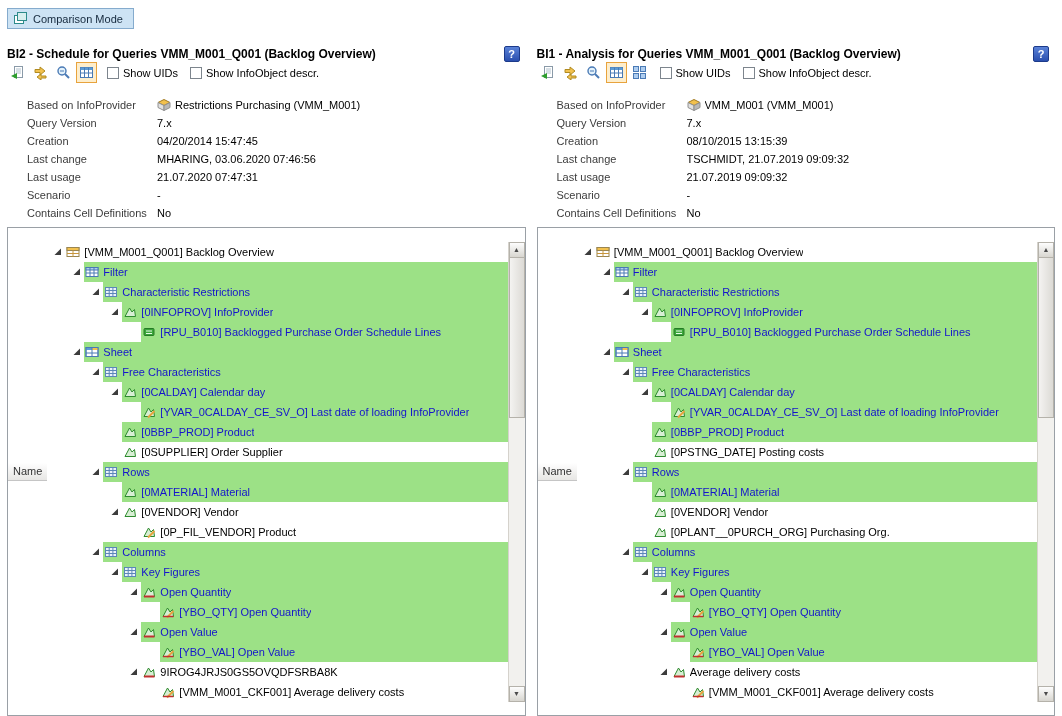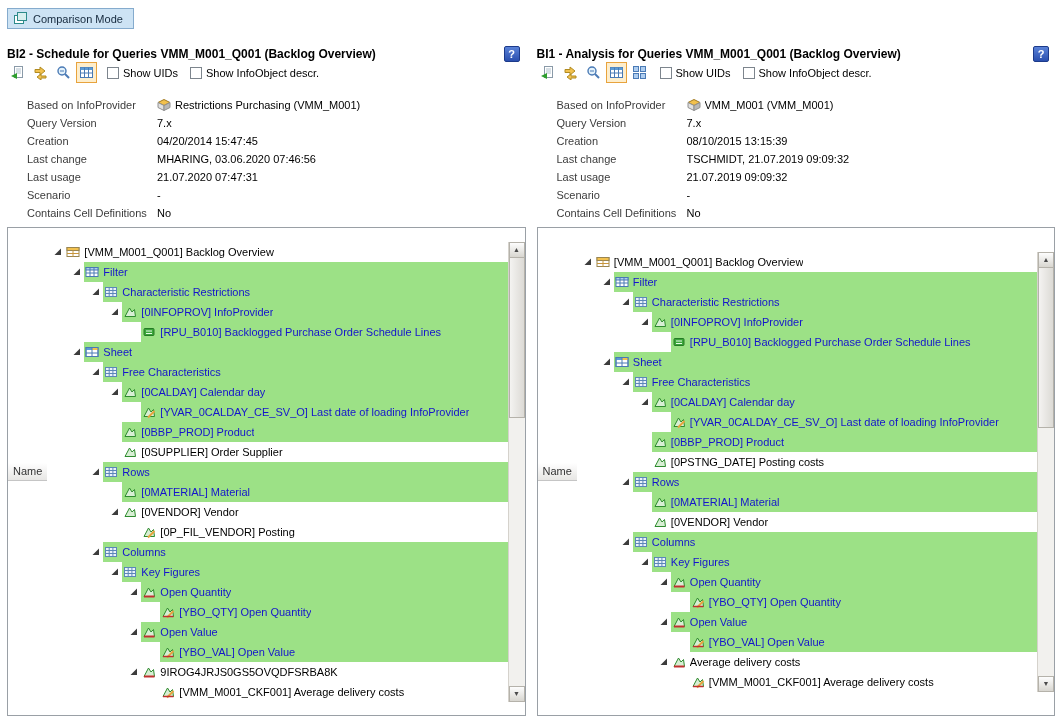--- a/index.html
+++ b/index.html
@@ -386,21 +386,21 @@
             <div class="trow">
               <span class="indent" style="width:82px"></span>
               <span class="tarrow"></span>
               <span class="hlzone">
                 <span class="nicon">
                   <svg width="14" height="14" viewBox="0 0 14 14">
                     <polygon points="2,11.5 6.5,3 9,7 11.5,4.5 12.5,11.5" fill="#d8efd4" stroke="#2e8b2e"></polygon>
                     <line x1="6" y1="12.5" x2="12.5" y2="6" stroke="#e8a33d" stroke-width="2"></line>
                   </svg>
                 </span>
-                <span class="nlabel">[0P_FIL_VENDOR] Posting</span>
+                <span class="nlabel">[0P_FIL_VENDOR] Product</span>
               </span>
             </div>
             <div class="trow hl">
               <span class="indent" style="width:44px"></span>
               <span class="tarrow">
                 <svg width="9" height="9" viewBox="0 0 9 9">
                   <polygon points="8,1.5 8,8 1.5,8" fill="#3c3c3c"></polygon>
                 </svg>
               </span>
               <span class="hlzone">
@@ -857,20 +857,32 @@
               <span class="tarrow"></span>
               <span class="hlzone">
                 <span class="nicon">
                   <svg width="14" height="14" viewBox="0 0 14 14">
                     <polygon points="2,11.5 6.5,3 9,7 11.5,4.5 12.5,11.5" fill="#d8efd4" stroke="#2e8b2e"></polygon>
                   </svg>
                 </span>
                 <span class="nlabel">[0VENDOR] Vendor</span>
               </span>
             </div>
+            <div class="trow">
+              <span class="indent" style="width:63px"></span>
+              <span class="tarrow"></span>
+              <span class="hlzone">
+                <span class="nicon">
+                  <svg width="14" height="14" viewBox="0 0 14 14">
+                    <polygon points="2,11.5 6.5,3 9,7 11.5,4.5 12.5,11.5" fill="#d8efd4" stroke="#2e8b2e"></polygon>
+                  </svg>
+                </span>
+                <span class="nlabel">[0PLANT__0PURCH_ORG] Purchasing Org.</span>
+              </span>
+            </div>
             <div class="trow hl">
               <span class="indent" style="width:44px"></span>
               <span class="tarrow">
                 <svg width="9" height="9" viewBox="0 0 9 9">
                   <polygon points="8,1.5 8,8 1.5,8" fill="#3c3c3c"></polygon>
                 </svg>
               </span>
               <span class="hlzone">
                 <span class="nicon">
                   <svg width="14" height="14" viewBox="0 0 14 14">

